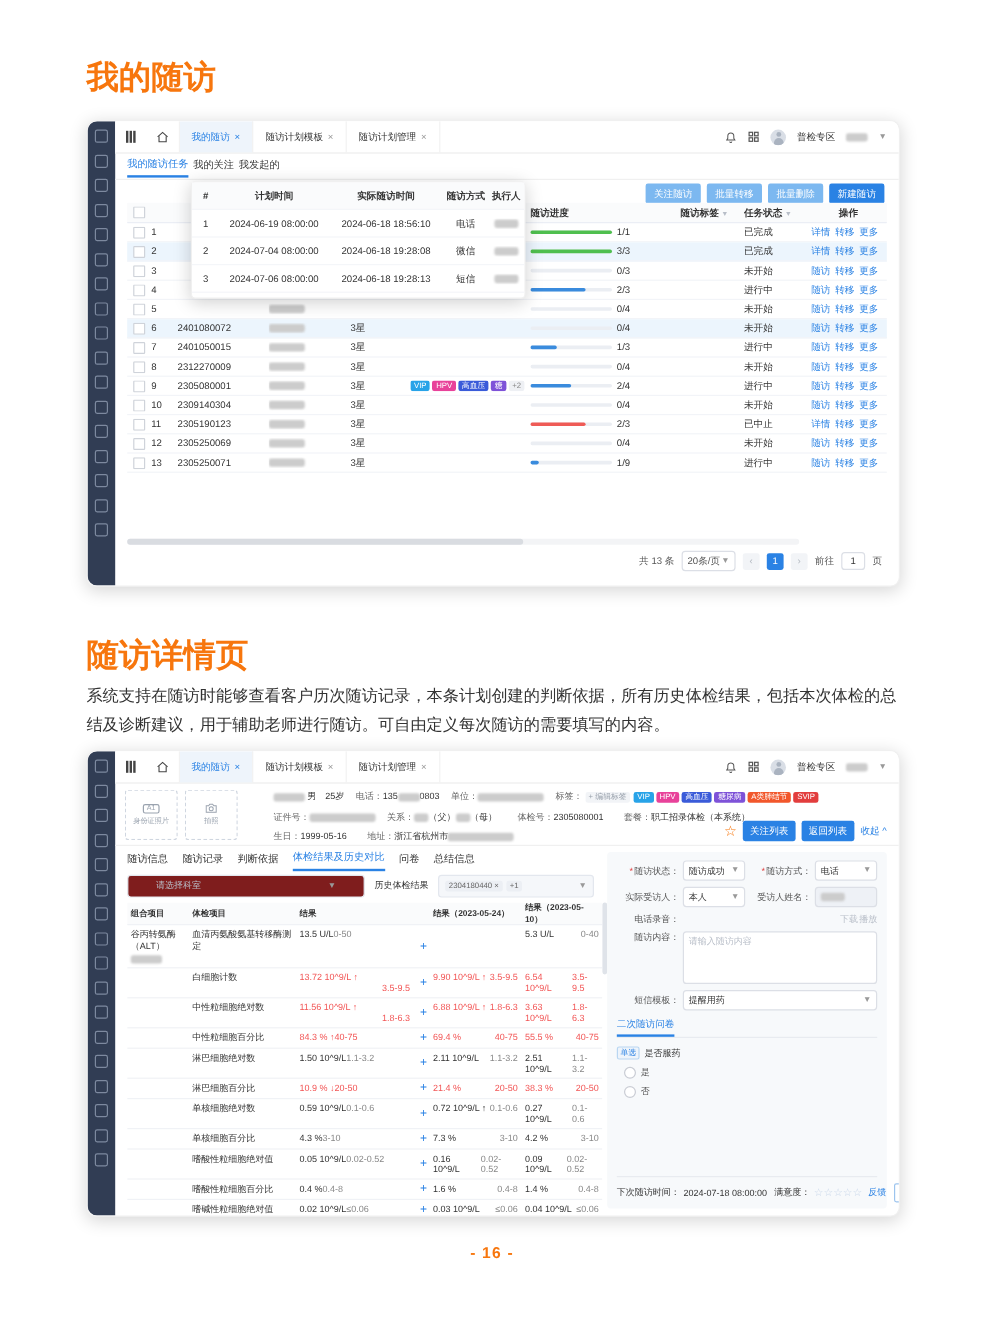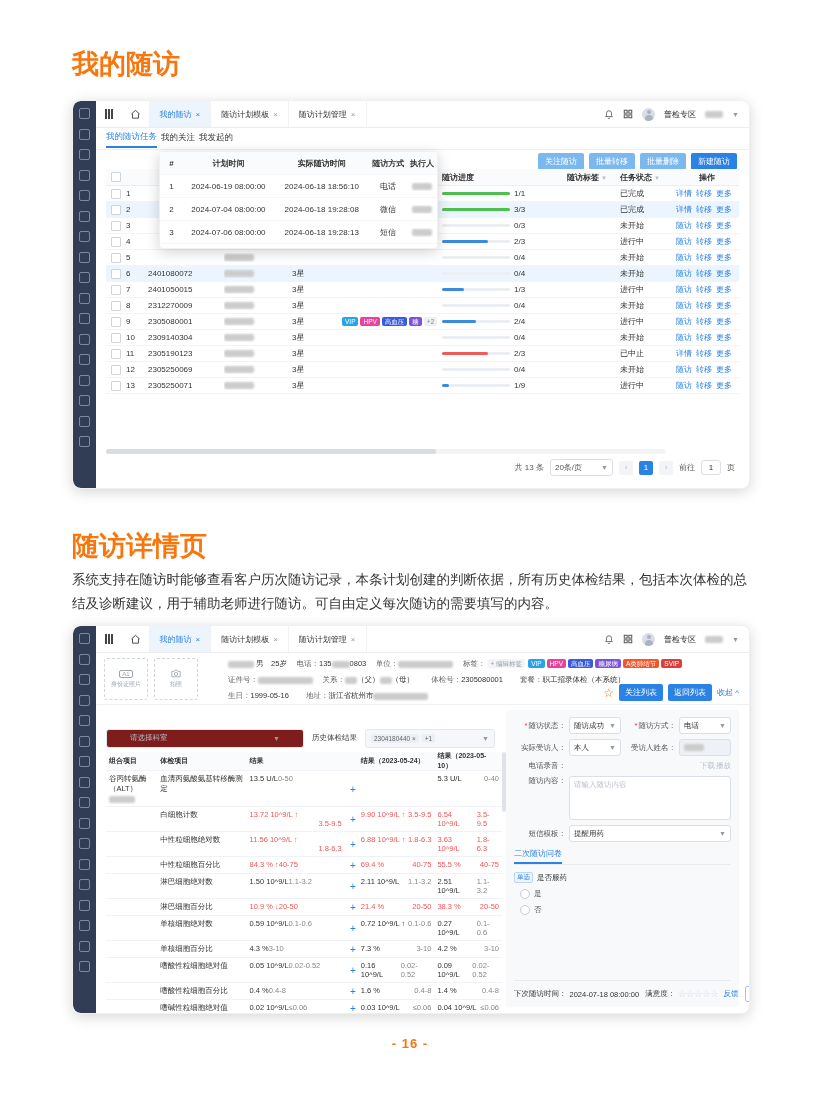--- a/index.html
+++ b/index.html
@@ -77,21 +77,21 @@
   .pcell{padding:0 3px;overflow:hidden;white-space:nowrap;}
   .pcell:nth-child(1){width:18px;text-align:center;}
   .pcell:nth-child(2){width:92px;text-align:center;}
   .pcell:nth-child(3){width:96px;text-align:center;}
   .pcell:nth-child(4){width:34px;text-align:center;}
   .pcell:nth-child(5){width:26px;text-align:center;}
 
   .hscroll{position:absolute;left:10px;top:348px;width:560px;height:5px;border-radius:3px;background:#f3f4f6;}
   .hscroll i{display:block;width:330px;height:5px;border-radius:3px;background:#d9dce1;}
   .pag{position:absolute;right:14px;top:358px;display:flex;align-items:center;gap:6px;font-size:8px;color:#555;}
-  .psize{border:1px solid #dcdfe6;border-radius:3px;padding:2px 4px;display:flex;gap:19px;align-items:center;color:#555;}
+  .psize{border:1px solid #dcdfe6;border-radius:3px;padding:2px 4px;display:flex;gap:1px;align-items:center;color:#555;}
   .parrow{width:14px;height:14px;border-radius:2px;background:#f2f4f7;color:#b5bac2;display:flex;align-items:center;justify-content:center;}
   .pcur{width:14px;height:14px;border-radius:2px;background:#2a82e4;color:#fff;display:flex;align-items:center;justify-content:center;}
   .pgoto{width:18px;height:13px;border:1px solid #dcdfe6;border-radius:3px;display:flex;align-items:center;justify-content:center;color:#333;}
 
   
   .patient{position:absolute;left:0;right:0;top:26px;height:52px;border-bottom:1px solid #f0f0f0;}
   .pbox{position:absolute;top:6px;width:42px;height:40px;border:1px dashed #cfd6e0;border-radius:3px;
         display:flex;flex-direction:column;align-items:center;justify-content:center;gap:2px;color:#9aa3af;font-size:6px;}
   .pbox .a1{border:1px solid #9aa3af;border-radius:2px;font-size:6px;padding:0 2px;}
   .pinfo{position:absolute;left:132px;top:4px;font-size:7.5px;color:#333;line-height:16px;white-space:nowrap;}
@@ -726,20 +726,28 @@
           </div>
         </div>
         <div class="p-actions">
           <span class="star-orange">☆</span>
           <button class="pbtn">关注列表</button>
           <button class="pbtn">返回列表</button>
           <span class="collapse">收起 ^</span>
         </div>
       </div>
 
+      <div class="dtabs">
+          <div class="dtab">随访信息</div>
+          <div class="dtab">随访记录</div>
+          <div class="dtab">判断依据</div>
+          <div class="dtab active">体检结果及历史对比</div>
+          <div class="dtab">问卷</div>
+          <div class="dtab">总结信息</div>
+        </div>
       <div class="filterrow">
         <span class="sel" style="width:150px;">
             <span>请选择科室</span>
             <span class="caret">▼</span>
           </span>
         <span style="color:#333;">历史体检结果</span>
         <span class="histbox" style="width:118px;">
           <span class="chip">2304180440 ×</span>
           <span class="chip">+1</span>
           <span class="caret" style="margin-left:auto;">▼</span>

